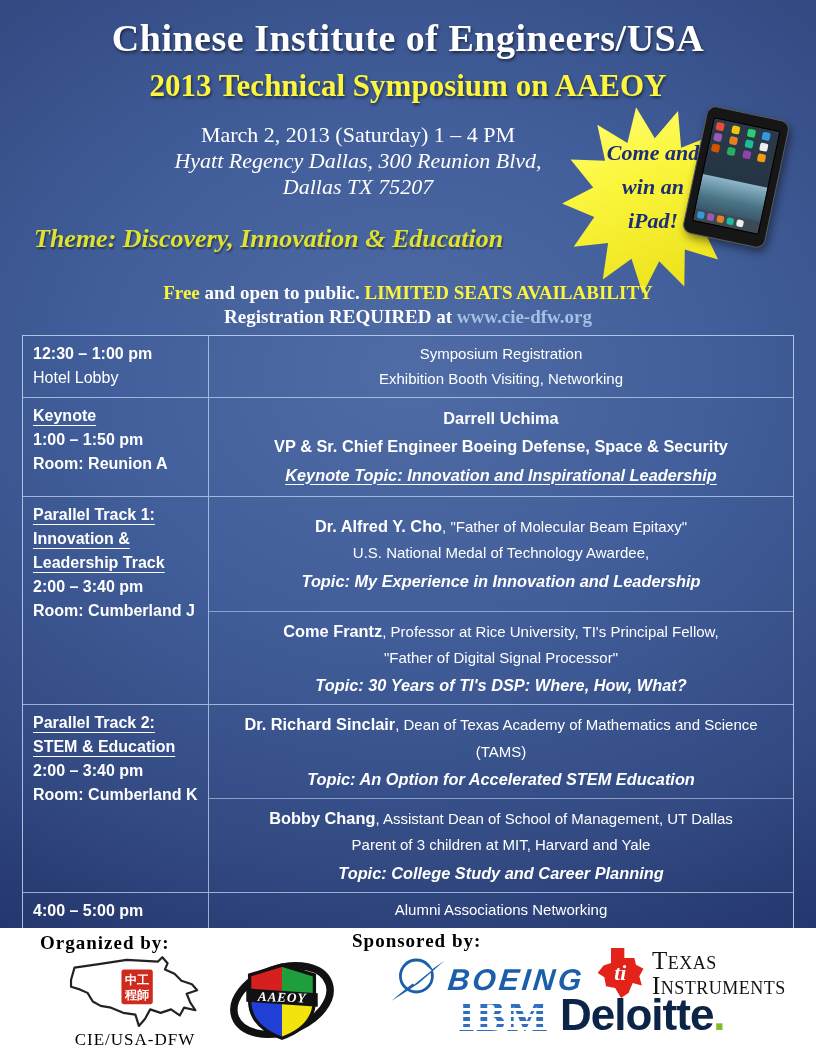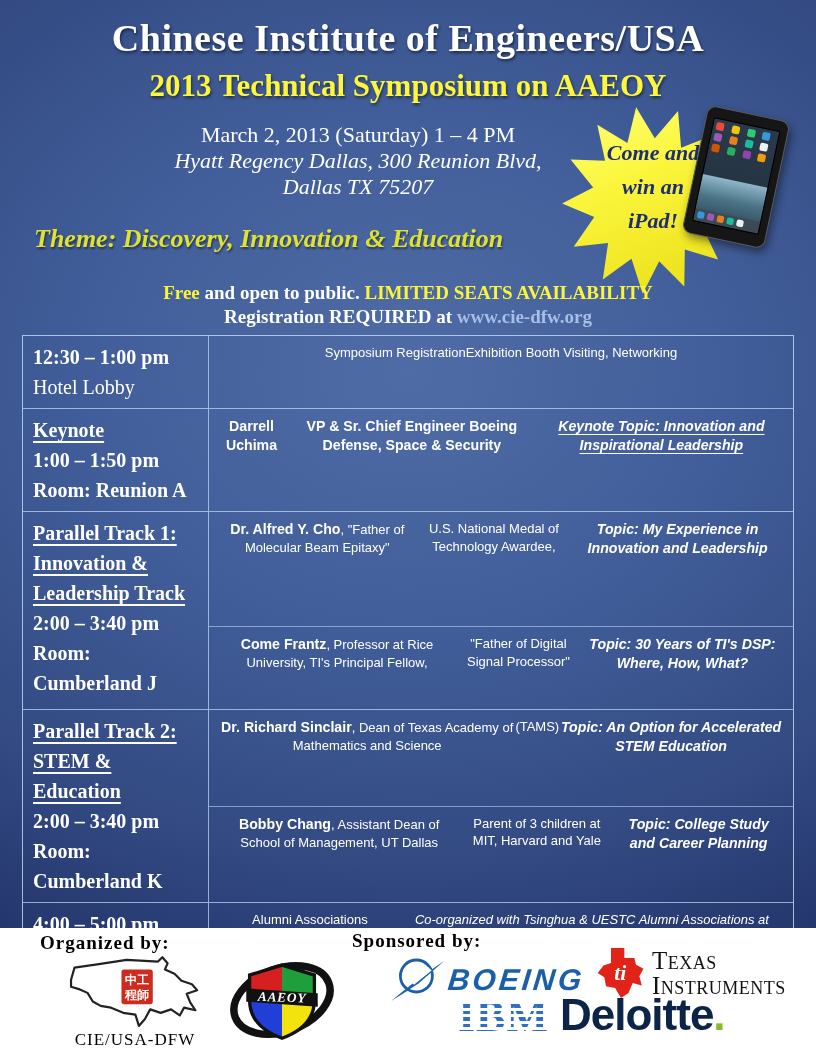--- a/index.html
+++ b/index.html
@@ -61,24 +61,24 @@
   
   .schedule {
     position:absolute; left:22px; top:335px; width:772px;
     border:1px solid rgba(190,214,244,0.85);
     font-family:"Liberation Sans", sans-serif; color:#fff;
   }
   .s-row { display:flex; border-bottom:1px solid rgba(190,214,244,0.75); }
   .s-row:last-child { border-bottom:none; }
   .left-cell {
     width:186px; flex:0 0 186px; border-right:1px solid rgba(190,214,244,0.75);
-    padding:6px 10px; font-size:20px; line-height:1.5;font-family:Liberation Serif, serif;
+    padding:6px 10px; font-size:16px; line-height:1.5;
   }
   .right-cell { flex:1; display:flex; flex-direction:column; }
-  .subrow { flex:1; display:flex; flex-direction:row; justify-content:center; text-align:center; padding:5px 10px; font-size:13px; }
+  .subrow { flex:1; display:flex; flex-direction:column; justify-content:center; text-align:center; padding:5px 10px; font-size:15px; }
   .subrow + .subrow { border-top:1px solid rgba(190,214,244,0.6); }
   .line { margin:2.5px 0; line-height:1.35; }
   .seg.b { font-weight:bold; font-size:1.09em; }
   .seg.i { font-style:italic; }
   .seg.u { text-decoration:underline; text-underline-offset:3px; }
   .lline { display:block; }
   .lline.b { font-weight:bold; }
   .lline.u { text-decoration:underline; text-underline-offset:4px; }
   .row-0 { min-height:53px; }
   .row-1 { min-height:99px; }

